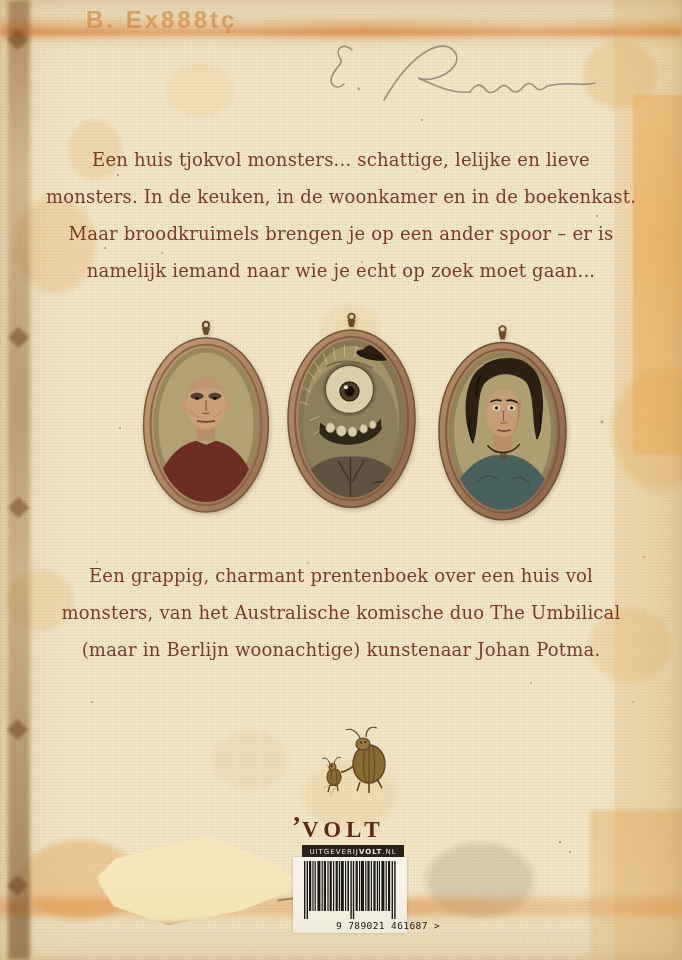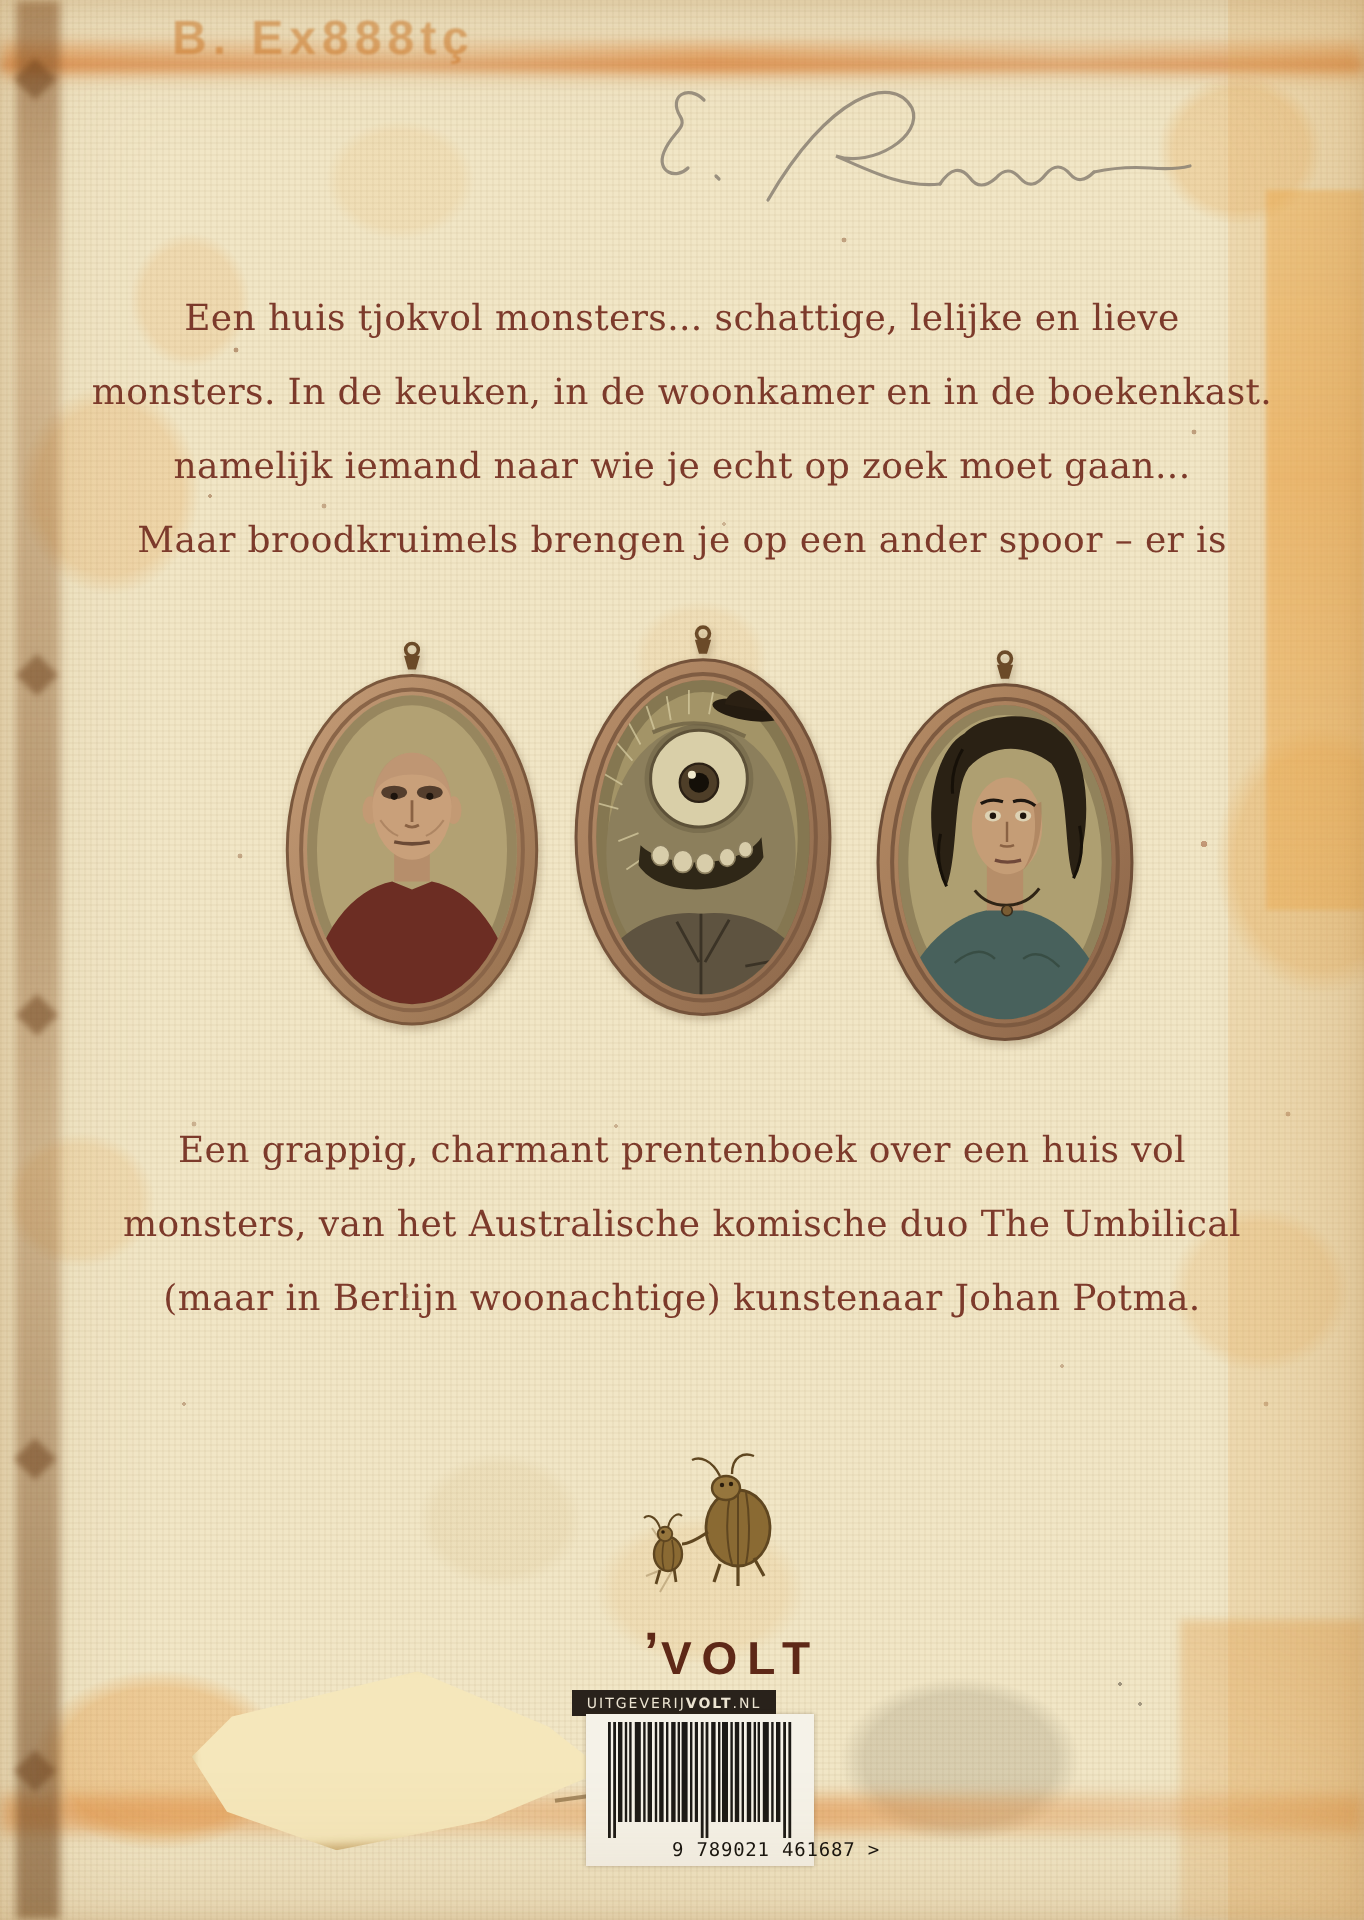--- a/index.html
+++ b/index.html
@@ -77,25 +77,25 @@
   .blurb-top{top:141px;}
   .blurb-bottom{top:557px;}
   
   .portrait{position:absolute;filter:drop-shadow(1px 2px 2px rgba(90,60,30,.28));}
   .p-left{left:139px;top:316px;width:134px;height:198px;}
   .p-mid{left:286px;top:298px;width:131px;height:221px;}
   .p-right{left:437px;top:320px;width:131px;height:202px;}
   
   .bugs{position:absolute;left:320px;top:724px;width:78px;height:74px;}
   
-  .logo{position:absolute;left:306px;top:811px;width:120px;text-align:center;color:#5e2817;
-    font-family:Liberation Sans, sans-serif;font-weight:bold;}
+  .logo{position:absolute;left:292px;top:811px;width:120px;text-align:left;color:#5e2817;
+    font-family:Liberation Serif, serif;font-weight:bold;}
   .logo .mark{font-size:27px;vertical-align:2px;margin-right:1px;}
   .logo .word{font-size:23px;letter-spacing:5px;}
-  .pub-bar{position:absolute;left:286px;top:845px;width:102px;height:13px;background:#29221b;
+  .pub-bar{position:absolute;left:302px;top:845px;width:102px;height:13px;background:#29221b;
     display:flex;align-items:center;justify-content:center;color:#ece4d2;
     font-family:"DejaVu Sans",sans-serif;font-size:7px;letter-spacing:1px;white-space:nowrap;}
   .pub-bar .b{font-weight:bold;}
   .barcode-box{position:absolute;left:293px;top:857px;width:114px;height:76px;background:#f5f2e8;
     box-shadow:0 0 2px rgba(60,40,20,.35);}
   .barcode-bars{position:absolute;left:11px;top:4px;}
   .barcode-num{position:absolute;left:0;bottom:2px;width:100%;text-align:center;
     font-family:"DejaVu Sans Mono",monospace;font-size:9.5px;color:#15120e;letter-spacing:.4px;white-space:nowrap;margin-left:38px;}
 </style>
 </head>
@@ -126,22 +126,22 @@
       <path d="M40,54 l1.5,1.5"></path>
       <path d="M66,66 C96,14 128,2 138,20 C144,34 118,50 100,44 C118,52 134,60 152,58"></path>
       <path d="M152,58 q8,-12 15,-3 q5,7 13,0 q6,-7 12,0 q6,7 13,-2 q6,-7 12,0 q5,6 12,-1"></path>
       <path d="M229,52 q14,-3 28,-2 q12,1 20,-1"></path>
     </g>
   </svg>
 
   <div class="blurb blurb-top">
     <div>Een huis tjokvol monsters... schattige, lelijke en lieve</div>
     <div>monsters. In de keuken, in de woonkamer en in de boekenkast.</div>
+    <div>Maar broodkruimels brengen je op een ander spoor – er is</div>
     <div>namelijk iemand naar wie je echt op zoek moet gaan...</div>
-    <div>Maar broodkruimels brengen je op een ander spoor – er is</div>
   </div>
 
   <svg class="portrait p-left" viewBox="0 0 130 200" role="img" aria-label="bald man in dark red shirt">
     <defs>
       <linearGradient id="woodL" x1="0" y1="0" x2="1" y2="1">
         <stop offset="0" stop-color="#c59c77"></stop>
           <stop offset="1" stop-color="#96704e"></stop>
       </linearGradient>
       <clipPath id="clipL">
           <ellipse cx="65" cy="110" rx="53" ry="78"></ellipse>

